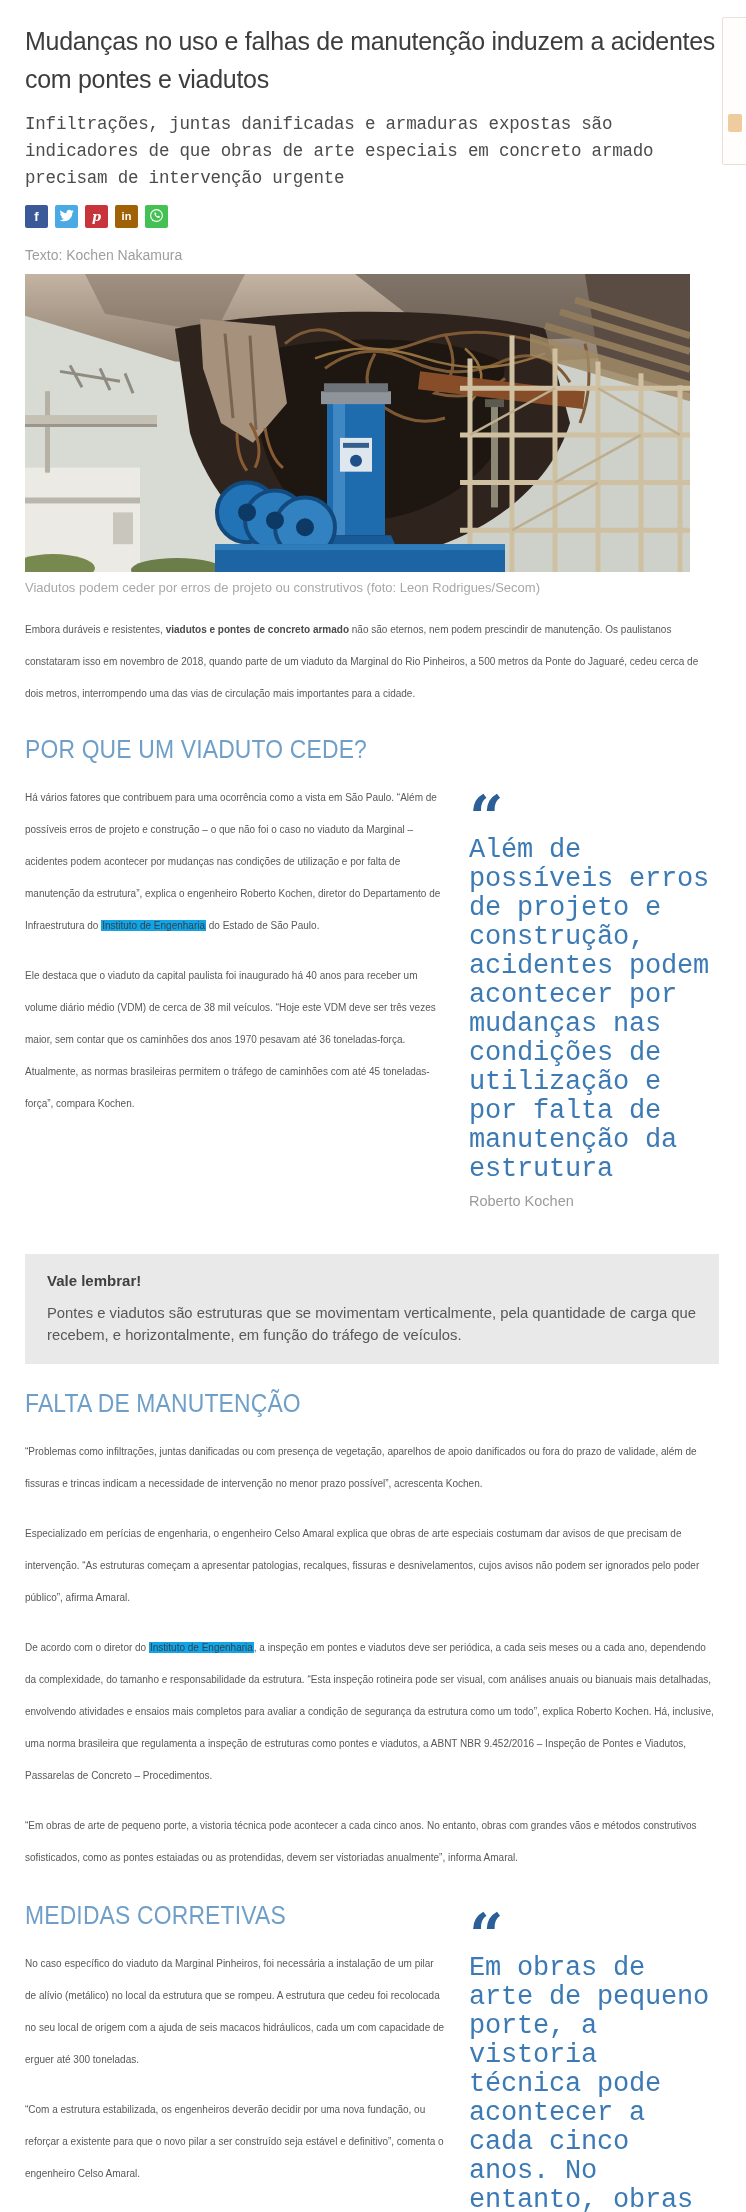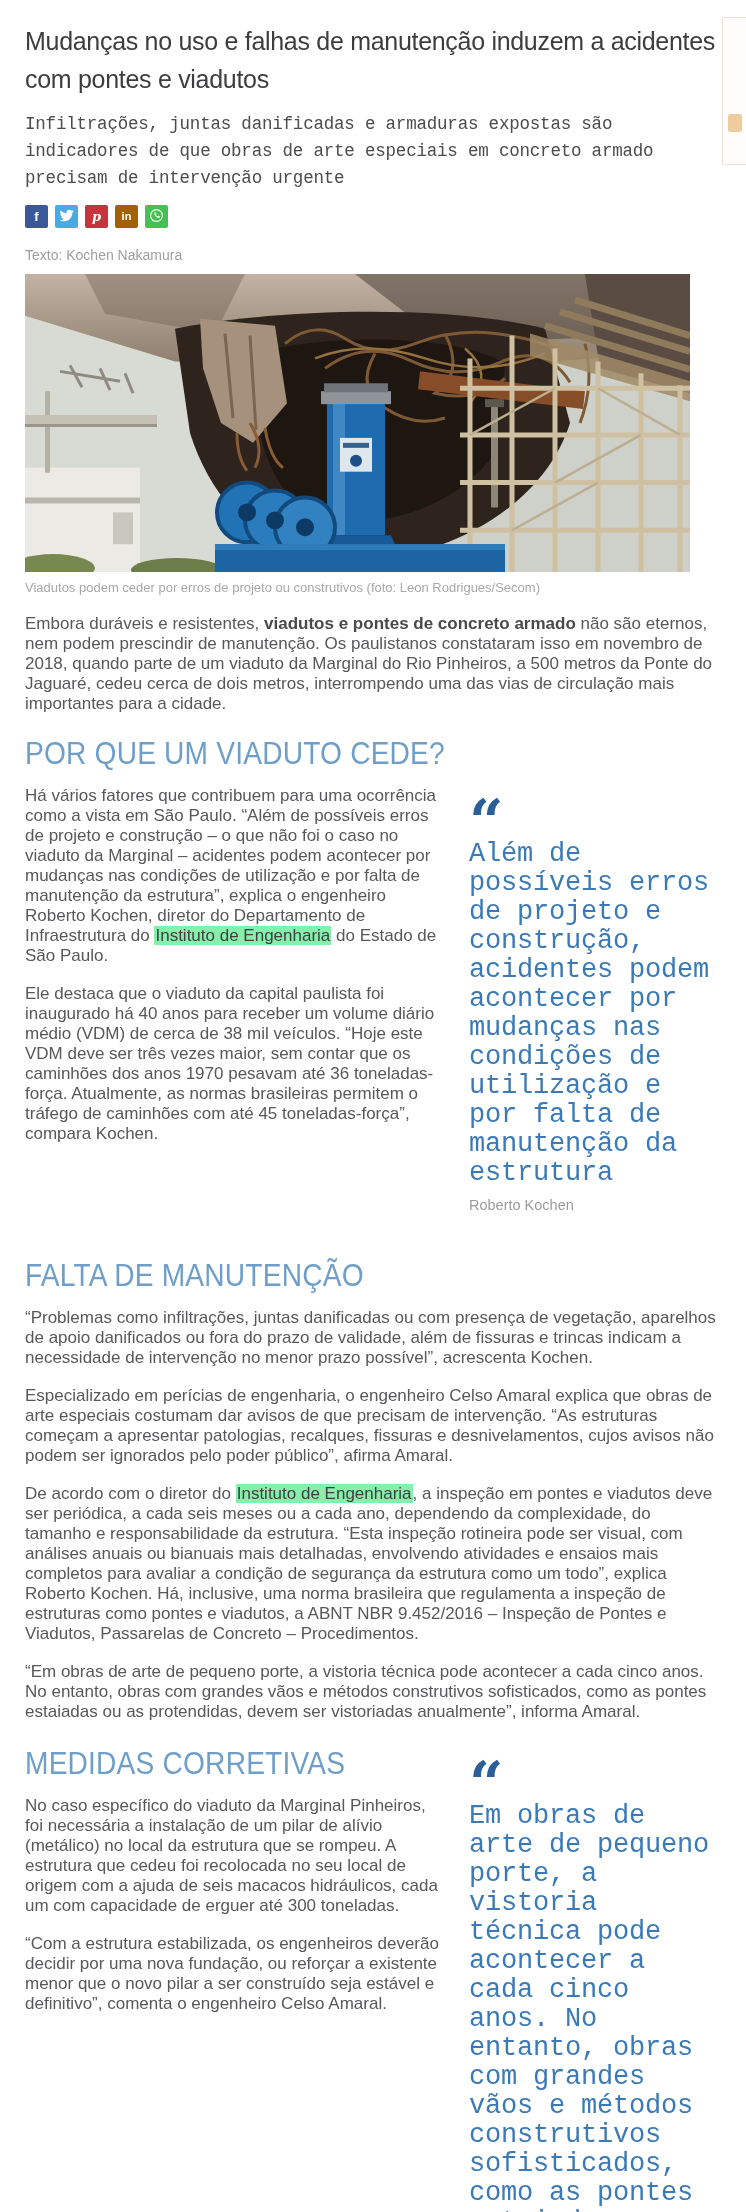--- a/index.html
+++ b/index.html
@@ -29,26 +29,26 @@
   .share-btn.pin{background:#c8343c;font-family:"DejaVu Serif",serif;font-style:italic;}
   .share-btn.li{background:#a16207;font-size:11px;}
   .share-btn.wa{background:#43c153;}
   .byline{margin-top:18px;font-size:14px;color:#9e9e9e;line-height:18px;}
   .photo{
     margin-top:10px;width:665px;height:298px;overflow:hidden;background:#cdd1ca;
   }
   .photo svg{display:block;}
   .caption{margin-top:7px;font-size:13px;color:#a8a8a8;line-height:17px;}
   p.body{
-    margin:18px 0 0 0;font-size:17px;line-height:20px;color:#58585b;
+    margin:18px 0 0 0;font-size:10px;line-height:32px;color:#58585b;
   }
   p.body strong{color:#4a4a4d;}
-  mark{background:#86efac;color:#3f3f42;padding:0 1px;}
+  mark{background:#0ea5e9;color:#3f3f42;padding:0 1px;}
   h2.sec{
-    margin:24px 0 0 0;font-size:32px;font-weight:400;color:#6f9fc8;
+    margin:24px 0 0 0;font-size:26px;font-weight:400;color:#6f9fc8;
     letter-spacing:0.2px;line-height:30px;
   }
   h2.sec span{display:inline-block;transform:scaleX(0.88);transform-origin:left center;white-space:nowrap;}
   .section{margin-top:0;}
   .section::after{content:"";display:block;clear:both;}
   .pullquote{
     float:right;width:250px;margin:10px 0 22px 24px;
   }
   .qmark{
     display:block;font-family:"DejaVu Serif",serif;font-weight:bold;
@@ -213,32 +213,36 @@
   <div class="section">
     <aside class="pullquote">
       <span class="qmark">“</span>
       <div class="qtext">Além de possíveis erros de projeto e construção, acidentes podem acontecer por mudanças nas condições de utilização e por falta de manutenção da estrutura</div>
       <div class="qauthor">Roberto Kochen</div>
     </aside>
     <p class="body"><span>Há vários fatores que contribuem para uma ocorrência como a vista em São Paulo. “Além de possíveis erros de projeto e construção – o que não foi o caso no viaduto da Marginal – acidentes podem acontecer por mudanças nas condições de utilização e por falta de manutenção da estrutura”, explica o engenheiro Roberto Kochen, diretor do Departamento de Infraestrutura do </span><mark>Instituto de Engenharia</mark><span> do Estado de São Paulo.</span></p>
     <p class="body">Ele destaca que o viaduto da capital paulista foi inaugurado há 40 anos para receber um volume diário médio (VDM) de cerca de 38 mil veículos. “Hoje este VDM deve ser três vezes maior, sem contar que os caminhões dos anos 1970 pesavam até 36 toneladas-força. Atualmente, as normas brasileiras permitem o tráfego de caminhões com até 45 toneladas-força”, compara Kochen.</p>
   </div>
 
+  <div class="callout">
+    <div class="callout-title">Vale lembrar!</div>
+    <div class="callout-text">Pontes e viadutos são estruturas que se movimentam verticalmente, pela quantidade de carga que recebem, e horizontalmente, em função do tráfego de veículos.</div>
+  </div>
 
   <h2 class="sec"><span>FALTA DE MANUTENÇÃO</span></h2>
 
   <p class="body">“Problemas como infiltrações, juntas danificadas ou com presença de vegetação, aparelhos de apoio danificados ou fora do prazo de validade, além de fissuras e trincas indicam a necessidade de intervenção no menor prazo possível”, acrescenta Kochen.</p>
   <p class="body">Especializado em perícias de engenharia, o engenheiro Celso Amaral explica que obras de arte especiais costumam dar avisos de que precisam de intervenção. “As estruturas começam a apresentar patologias, recalques, fissuras e desnivelamentos, cujos avisos não podem ser ignorados pelo poder público”, afirma Amaral.</p>
   <p class="body"><span>De acordo com o diretor do </span><mark>Instituto de Engenharia</mark><span>, a inspeção em pontes e viadutos deve ser periódica, a cada seis meses ou a cada ano, dependendo da complexidade, do tamanho e responsabilidade da estrutura. “Esta inspeção rotineira pode ser visual, com análises anuais ou bianuais mais detalhadas, envolvendo atividades e ensaios mais completos para avaliar a condição de segurança da estrutura como um todo”, explica Roberto Kochen. Há, inclusive, uma norma brasileira que regulamenta a inspeção de estruturas como pontes e viadutos, a ABNT NBR 9.452/2016 – Inspeção de Pontes e Viadutos, Passarelas de Concreto – Procedimentos.</span></p>
   <p class="body">“Em obras de arte de pequeno porte, a vistoria técnica pode acontecer a cada cinco anos. No entanto, obras com grandes vãos e métodos construtivos sofisticados, como as pontes estaiadas ou as protendidas, devem ser vistoriadas anualmente”, informa Amaral.</p>
 
   <div class="section">
     <aside class="pullquote">
       <span class="qmark">“</span>
       <div class="qtext">Em obras de arte de pequeno porte, a vistoria técnica pode acontecer a cada cinco anos. No entanto, obras com grandes vãos e métodos construtivos sofisticados, como as pontes estaiadas ou as protendidas, devem ser vistoriadas anualmente</div>
       <div class="qauthor">Celso Amaral</div>
     </aside>
     <h2 class="sec" style="margin-top:26px;"><span>MEDIDAS CORRETIVAS</span></h2>
     <p class="body">No caso específico do viaduto da Marginal Pinheiros, foi necessária a instalação de um pilar de alívio (metálico) no local da estrutura que se rompeu. A estrutura que cedeu foi recolocada no seu local de origem com a ajuda de seis macacos hidráulicos, cada um com capacidade de erguer até 300 toneladas.</p>
-    <p class="body">“Com a estrutura estabilizada, os engenheiros deverão decidir por uma nova fundação, ou reforçar a existente menor que o novo pilar a ser construído seja estável e definitivo”, comenta o engenheiro Celso Amaral.</p>
+    <p class="body">“Com a estrutura estabilizada, os engenheiros deverão decidir por uma nova fundação, ou reforçar a existente para que o novo pilar a ser construído seja estável e definitivo”, comenta o engenheiro Celso Amaral.</p>
   </div>
 
 </div>
 
 </body></html>

